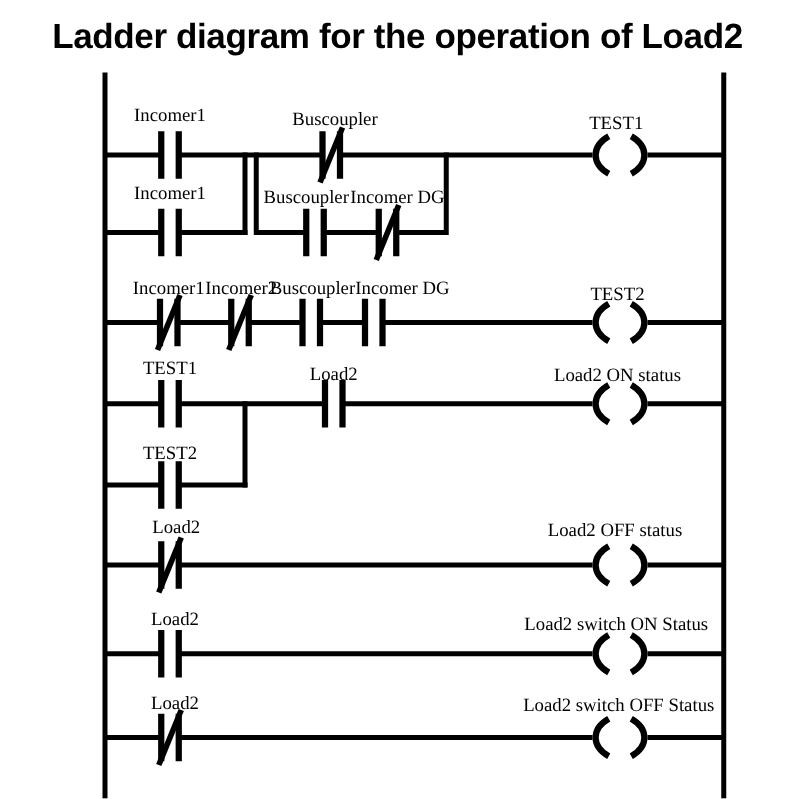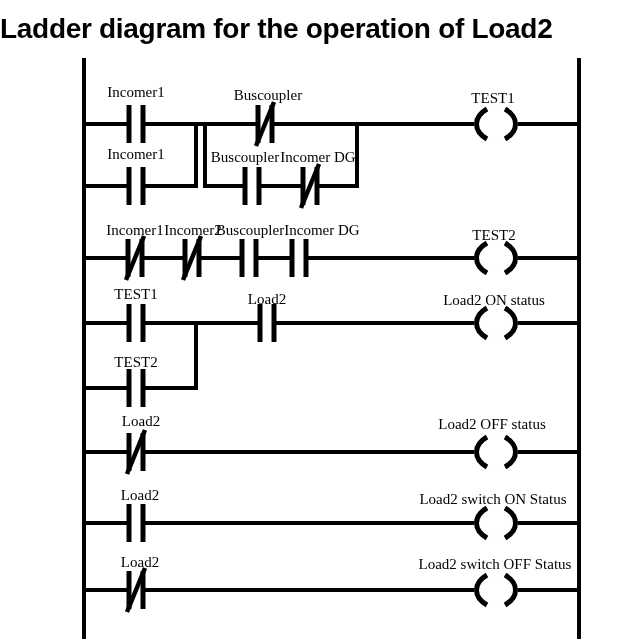--- a/index.html
+++ b/index.html
@@ -1,18 +1,18 @@
 <!DOCTYPE html>
 <html><head>
 <meta charset="utf-8">
 <style>
   html,body{margin:0;padding:0;background:#ffffff;}
   #page{position:relative;width:636px;height:639px;background:#ffffff;overflow:hidden;
         font-family:"Liberation Sans",sans-serif;}
-  #title{position:absolute;top:13px;left:0;width:636px;
+  #title{position:absolute;top:13px;left:0;width:636px;text-align:center;
          font-family:"Liberation Sans",sans-serif;font-weight:bold;font-size:28px;
          letter-spacing:-0.3px;color:#000;white-space:nowrap;}
   svg{position:absolute;top:0;left:0;}
   .w4{stroke:#000000;stroke-width:4;}
   .bar{stroke:#000000;stroke-width:5;}
   .slash{stroke:#000000;stroke-width:4.5;}
   .paren{stroke:#000000;stroke-width:5;fill:none;}
   .lbl{font-family:"Liberation Serif",serif;font-size:15px;fill:#000000;text-anchor:middle;}
 </style>
 </head>

